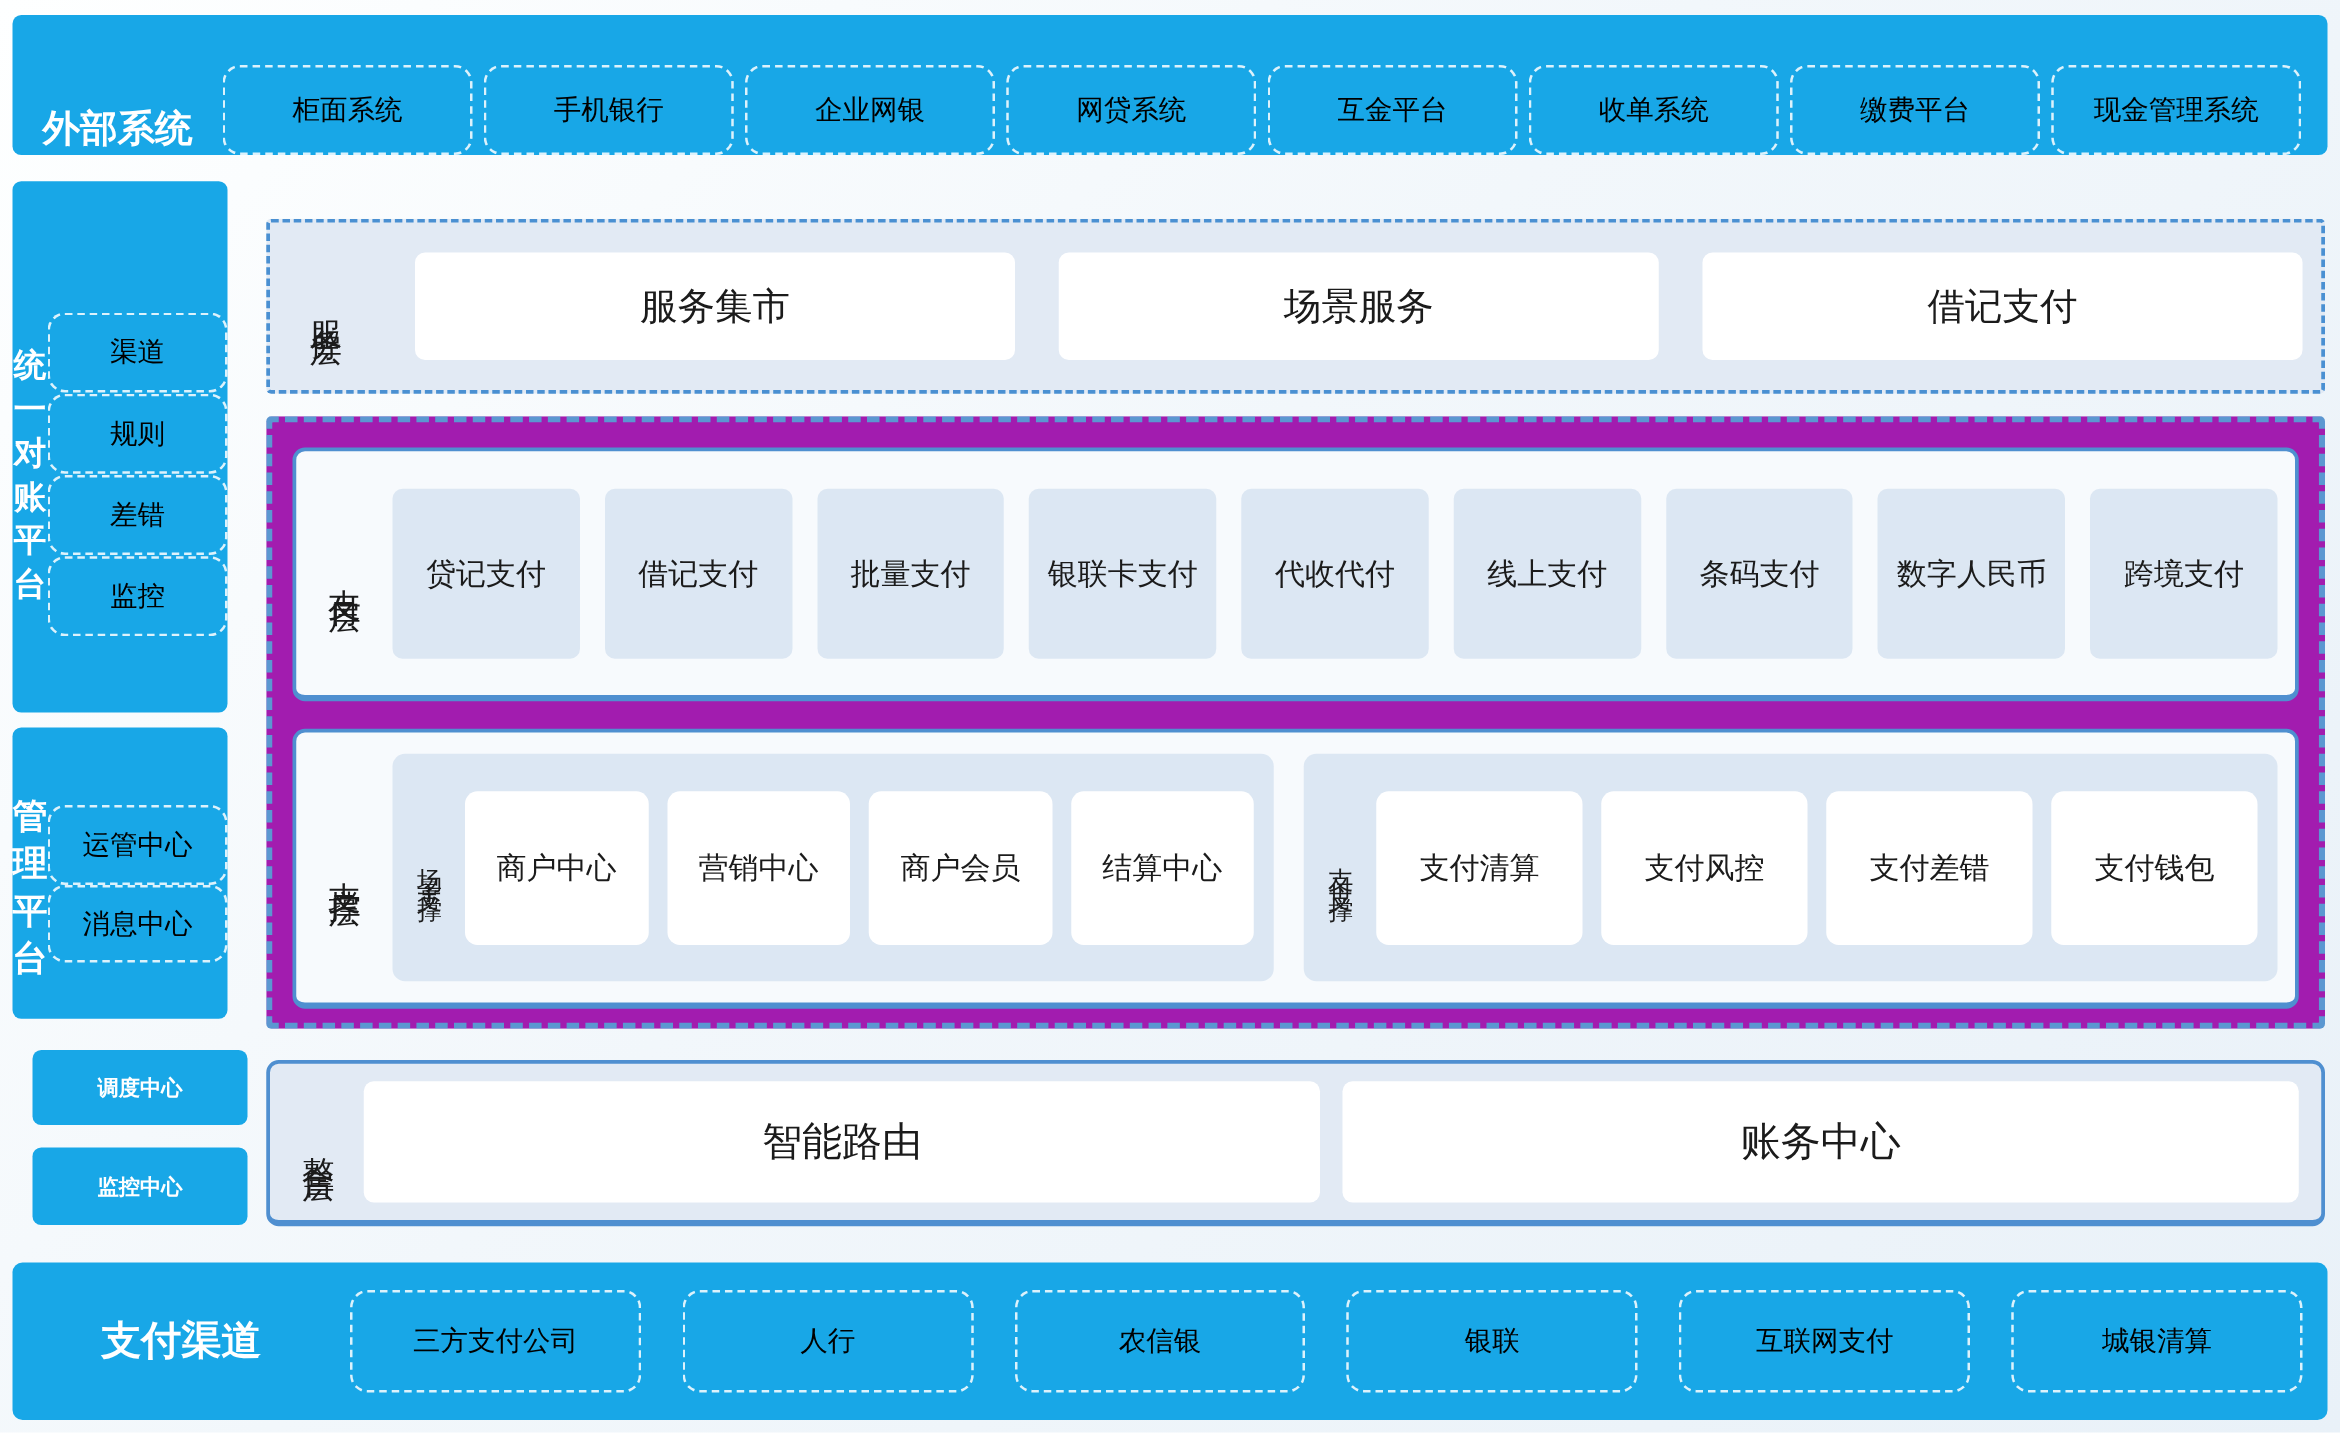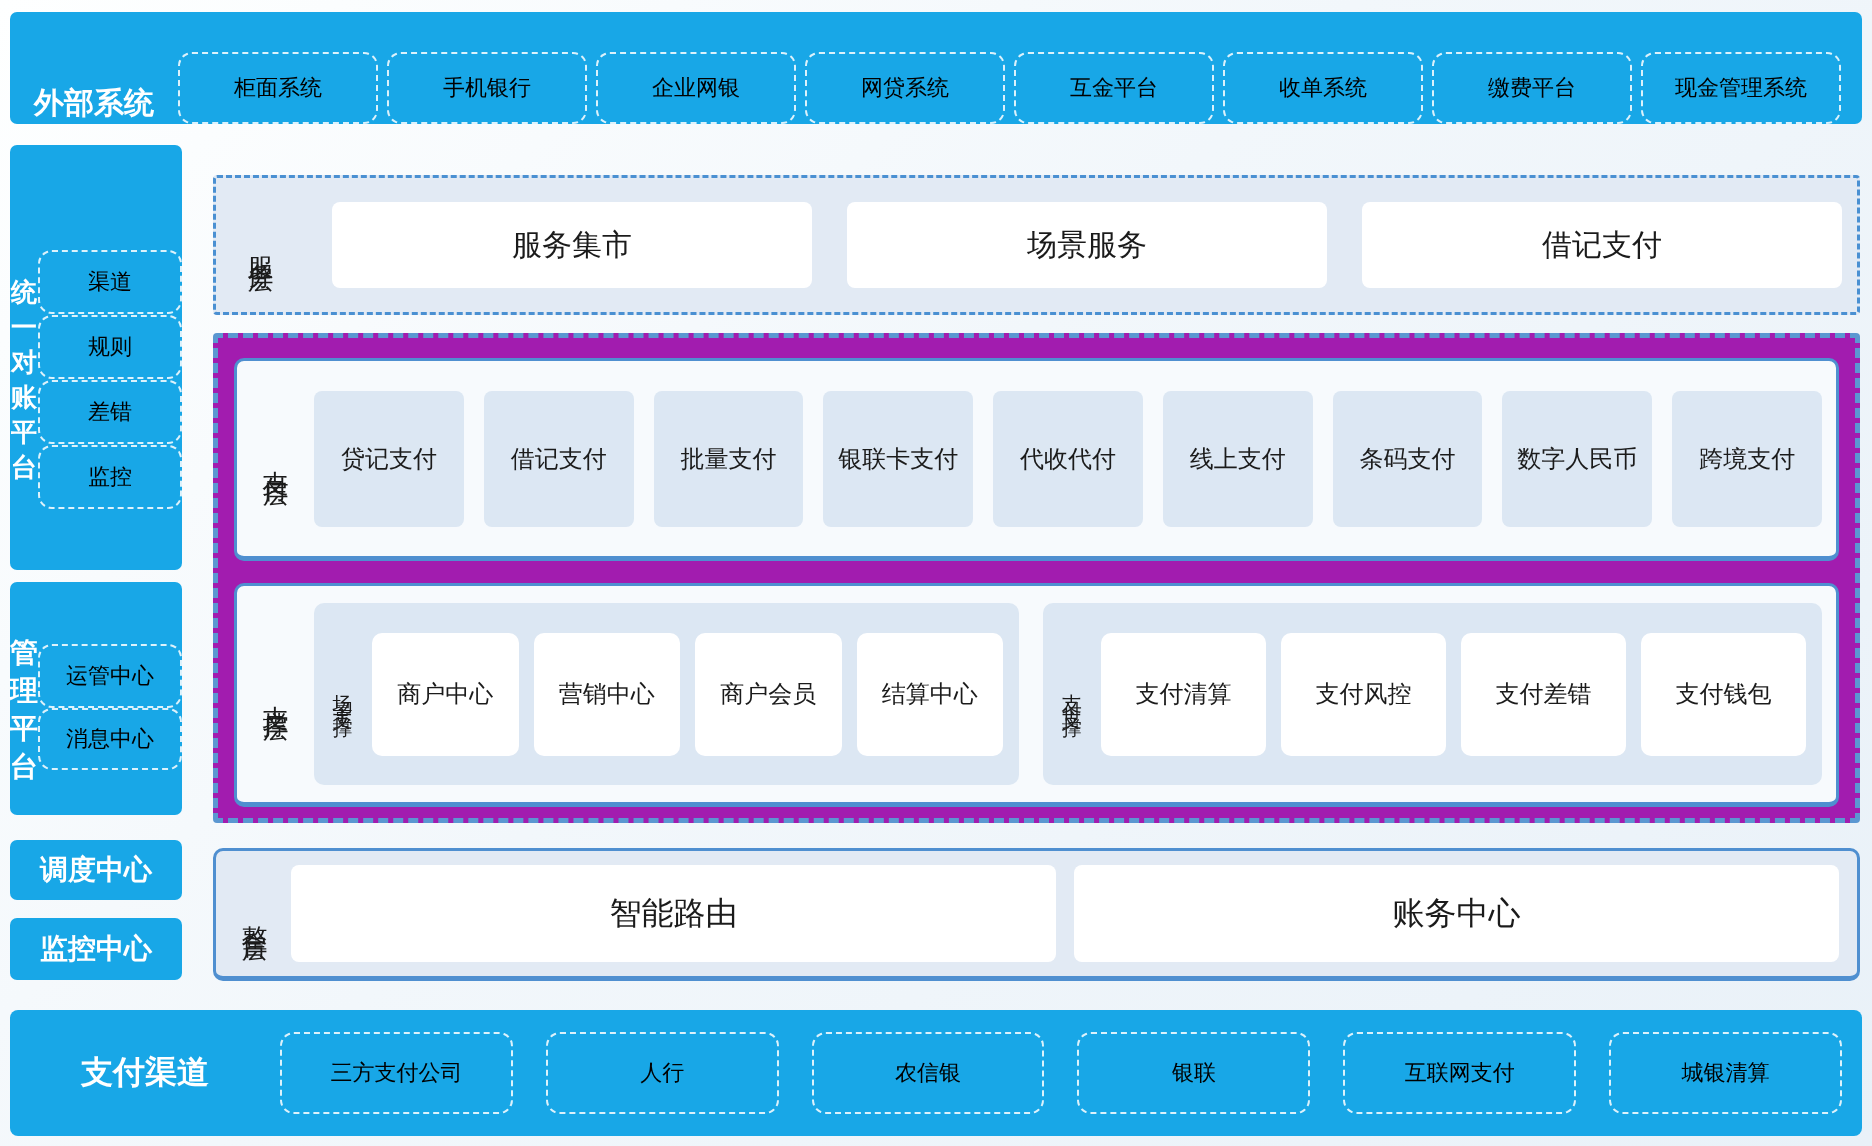--- a/index.html
+++ b/index.html
@@ -22,23 +22,23 @@
                 display:flex; align-items:center; justify-content:center;
                 color:#000000; font-weight:normal; }
   .topbar-items .dash-white { flex:1; height:72px; font-size:22px; }
 
   
   .side-box { position:absolute; left:10px; width:172px;
               display:flex; flex-direction:row; align-items:center; }
   .side-title { font-weight:bold; text-align:center; }
   .side-items { display:flex; flex-direction:column; }
   .side-items .dash-white { width:144px; font-size:22px; }
-  .side-solid { position:absolute; left:10px; width:172px;
+  .side-solid { position:absolute; left:26px; width:172px;
                 display:flex; align-items:center; justify-content:center;
-                font-size:28px; font-weight:bold; }
+                font-size:17px; font-weight:bold; }
 
   
   .main-sec { position:absolute; left:213px; width:1647px; }
 
   .vlabel { writing-mode:vertical-rl; text-orientation:upright;
             font-size:26px; letter-spacing:6px; color:#1b1b1b;
             display:flex; align-items:center; justify-content:center; flex:0 0 auto; }
 
   .service { top:175px; height:140px; background:#e2eaf4;
              border:3px dashed #4a90d2; border-radius:4px;

